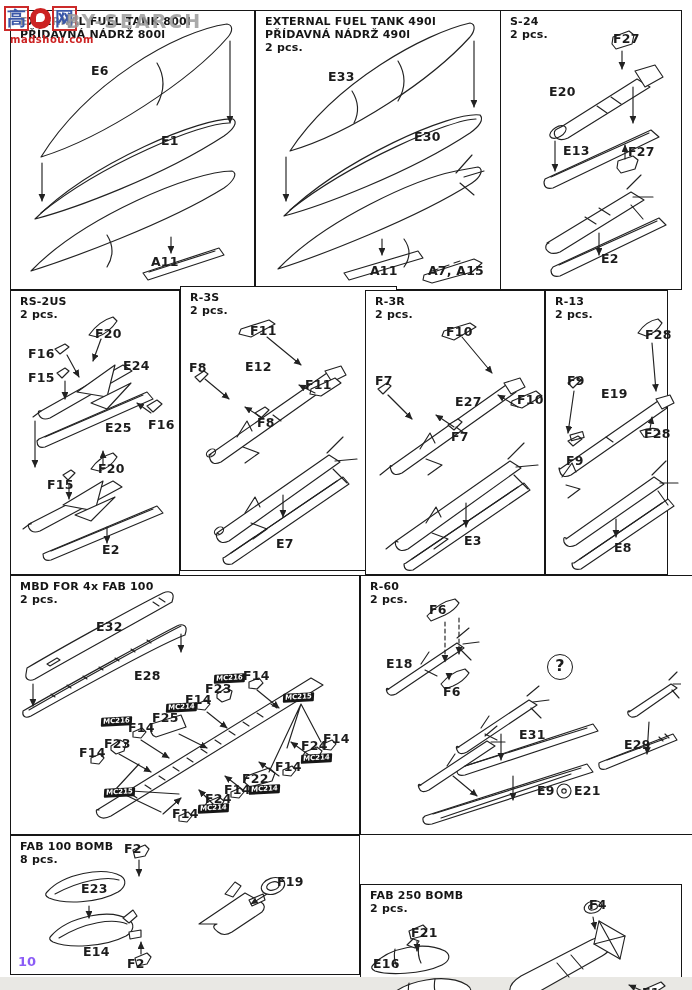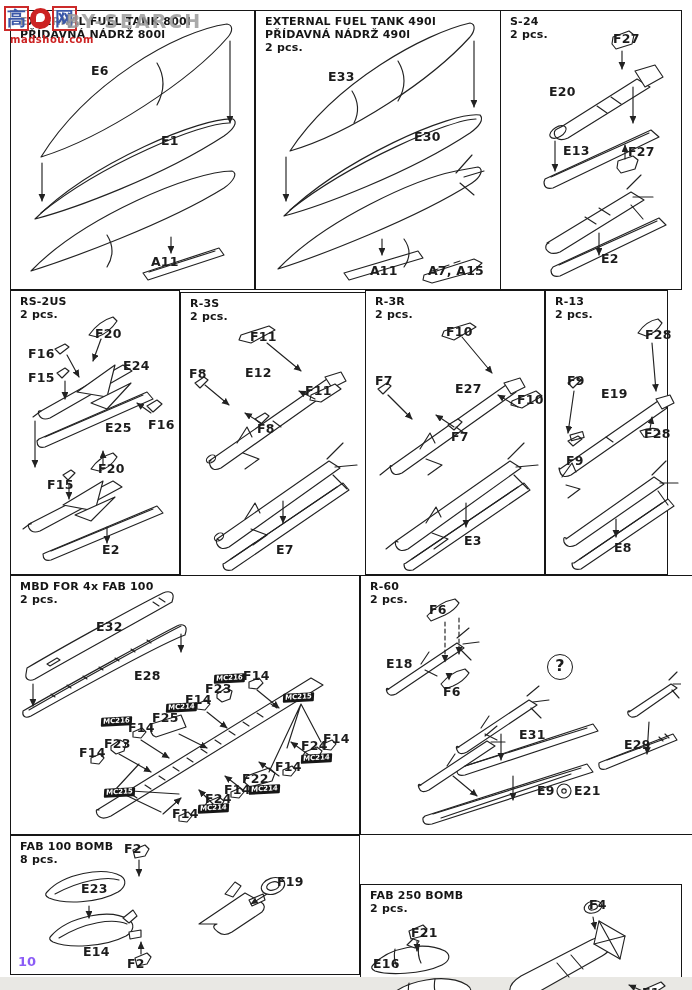--- a/index.html
+++ b/index.html
@@ -169,21 +169,21 @@
   <span class="lbl" style="left:17px;top:55px">F16</span>
   <span class="lbl" style="left:17px;top:79px">F15</span>
   <span class="lbl" style="left:112px;top:67px">E24</span>
   <span class="lbl" style="left:94px;top:129px">E25</span>
   <span class="lbl" style="left:137px;top:126px">F16</span>
   <span class="lbl" style="left:87px;top:170px">F20</span>
   <span class="lbl" style="left:36px;top:186px">F15</span>
   <span class="lbl" style="left:91px;top:251px">E2</span>
 </div>
 
-<div class="panel" style="left:180px;top:292px;width:217px;height:285px">
+<div class="panel" style="left:180px;top:286px;width:217px;height:285px">
   <svg class="art" width="183" height="282" viewBox="0 0 183 282">
     <g class="fw">
       <path d="M60,42 l28,-9 6,4 -24,13 -12,-3 Z"></path>
       <path d="M14,90 l9,-6 4,3 -8,8 -5,-5 Z"></path>
       <path d="M28,168 L146,86 l10,7 -116,82 q-9,4 -11,-3 q-2,-6 1,-4 Z"></path>
       <path d="M144,84 l16,-5 5,9 -14,7 Z"></path>
       <path d="M130,102 l24,-11 6,5 -20,13 -11,-2 Z"></path>
       <path d="M74,126 l10,-6 4,3 -8,8 -6,-5 Z"></path>
       <path d="M36,246 L148,168 l11,7 -111,79 q-9,4 -12,-3 q-2,-6 2,-4 Z"></path>
       <path d="M44,270 L162,190 l6,7 -117,80 q-9,2 -9,-6 Z"></path>
@@ -236,21 +236,21 @@
     <line class="ar" x1="152" y1="116" x2="132" y2="104"></line>
     <line class="ar" x1="88" y1="136" x2="70" y2="124"></line>
     <line class="ar" x1="100" y1="212" x2="100" y2="236"></line>
   </svg>
   <div class="ptitle">
     <div>R-3R</div>
     <div>2 pcs.</div>
   </div>
   <span class="lbl" style="left:80px;top:33px">F10</span>
   <span class="lbl" style="left:9px;top:82px">F7</span>
-  <span class="lbl" style="left:89px;top:90px">E27</span>
+  <span class="lbl" style="left:89px;top:103px">E27</span>
   <span class="lbl" style="left:151px;top:101px">F10</span>
   <span class="lbl" style="left:85px;top:138px">F7</span>
   <span class="lbl" style="left:98px;top:242px">E3</span>
 </div>
 
 <div class="panel" style="left:545px;top:290px;width:123px;height:285px">
   <svg class="art" width="135" height="282" viewBox="0 0 135 282">
     <g class="fw">
       <path d="M92,42 q8,-12 20,-14 l4,4 q-6,10 -16,13 l-8,-3 Z"></path>
       <path d="M22,92 l9,-6 4,3 -8,8 -5,-5 Z"></path>

